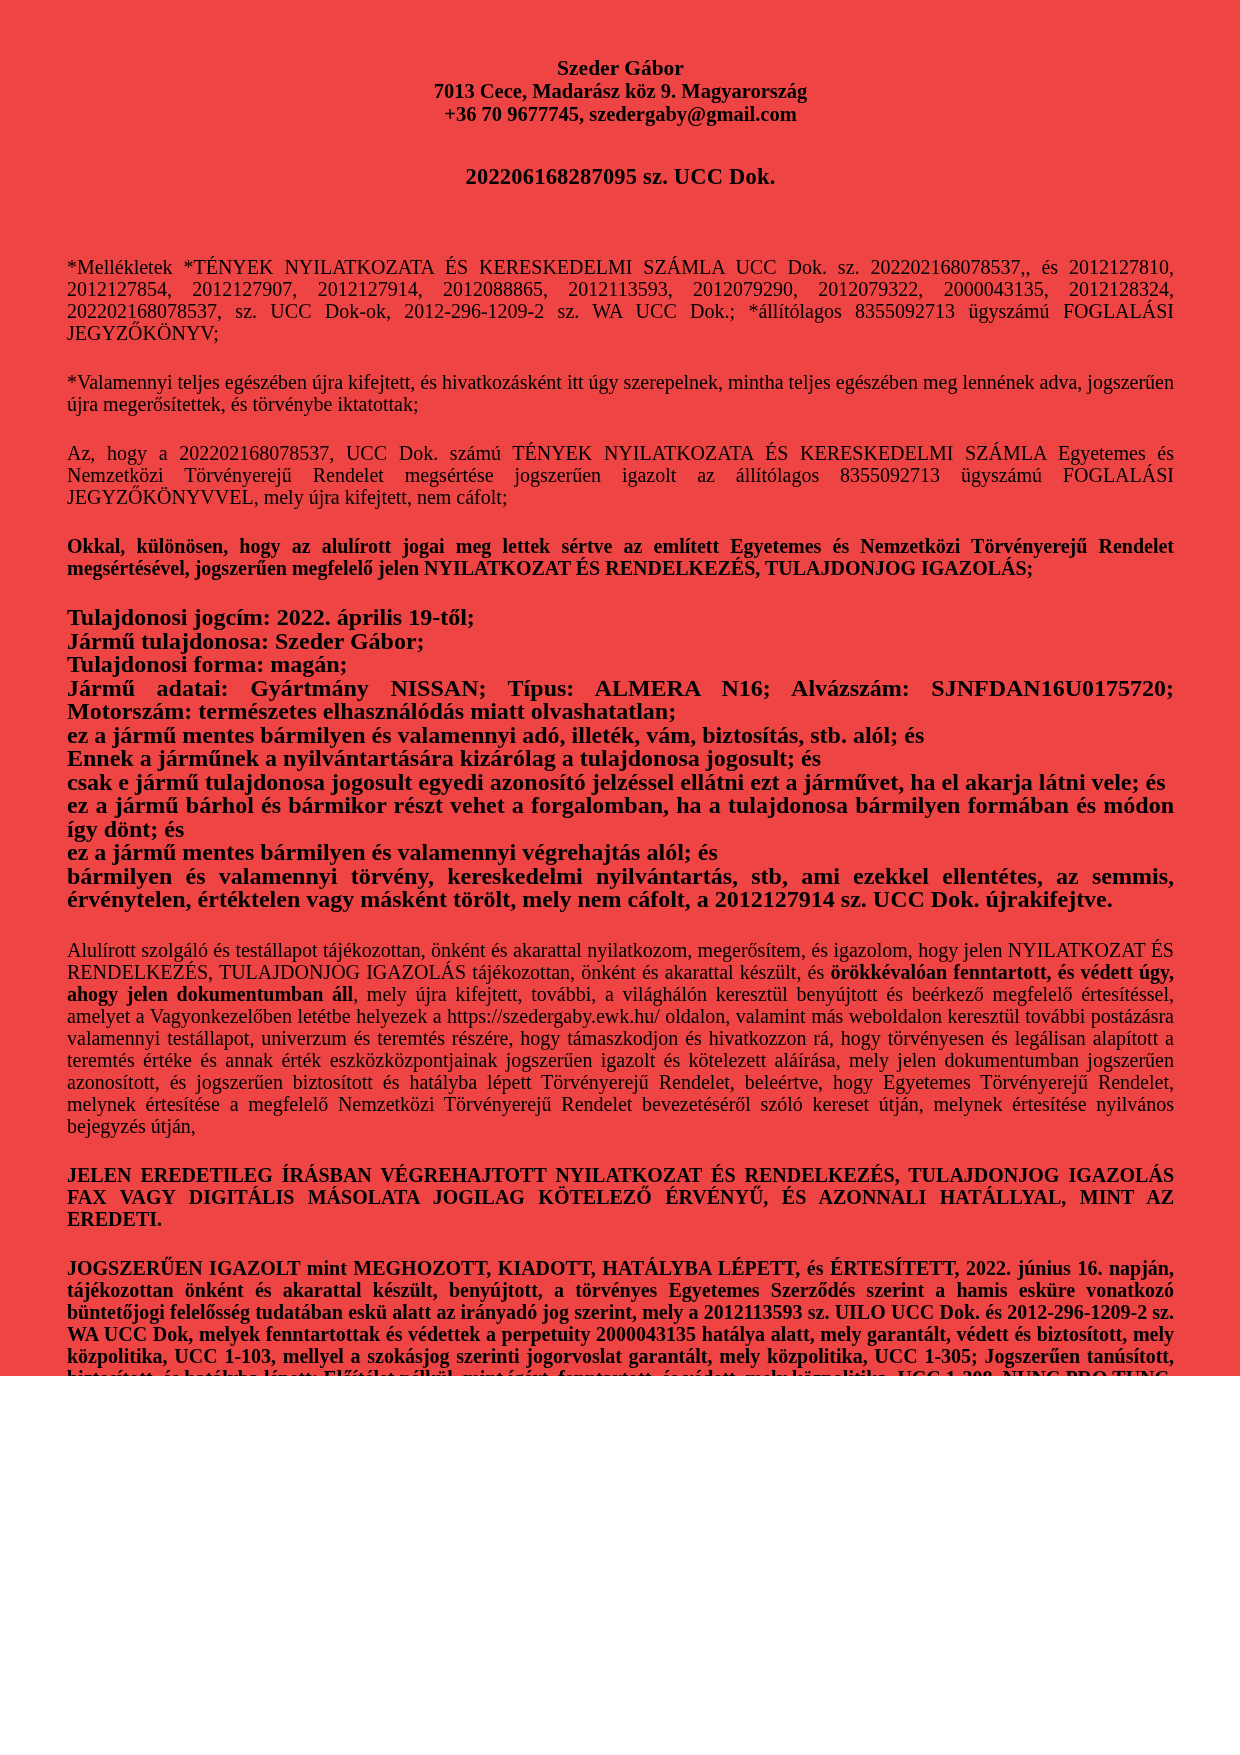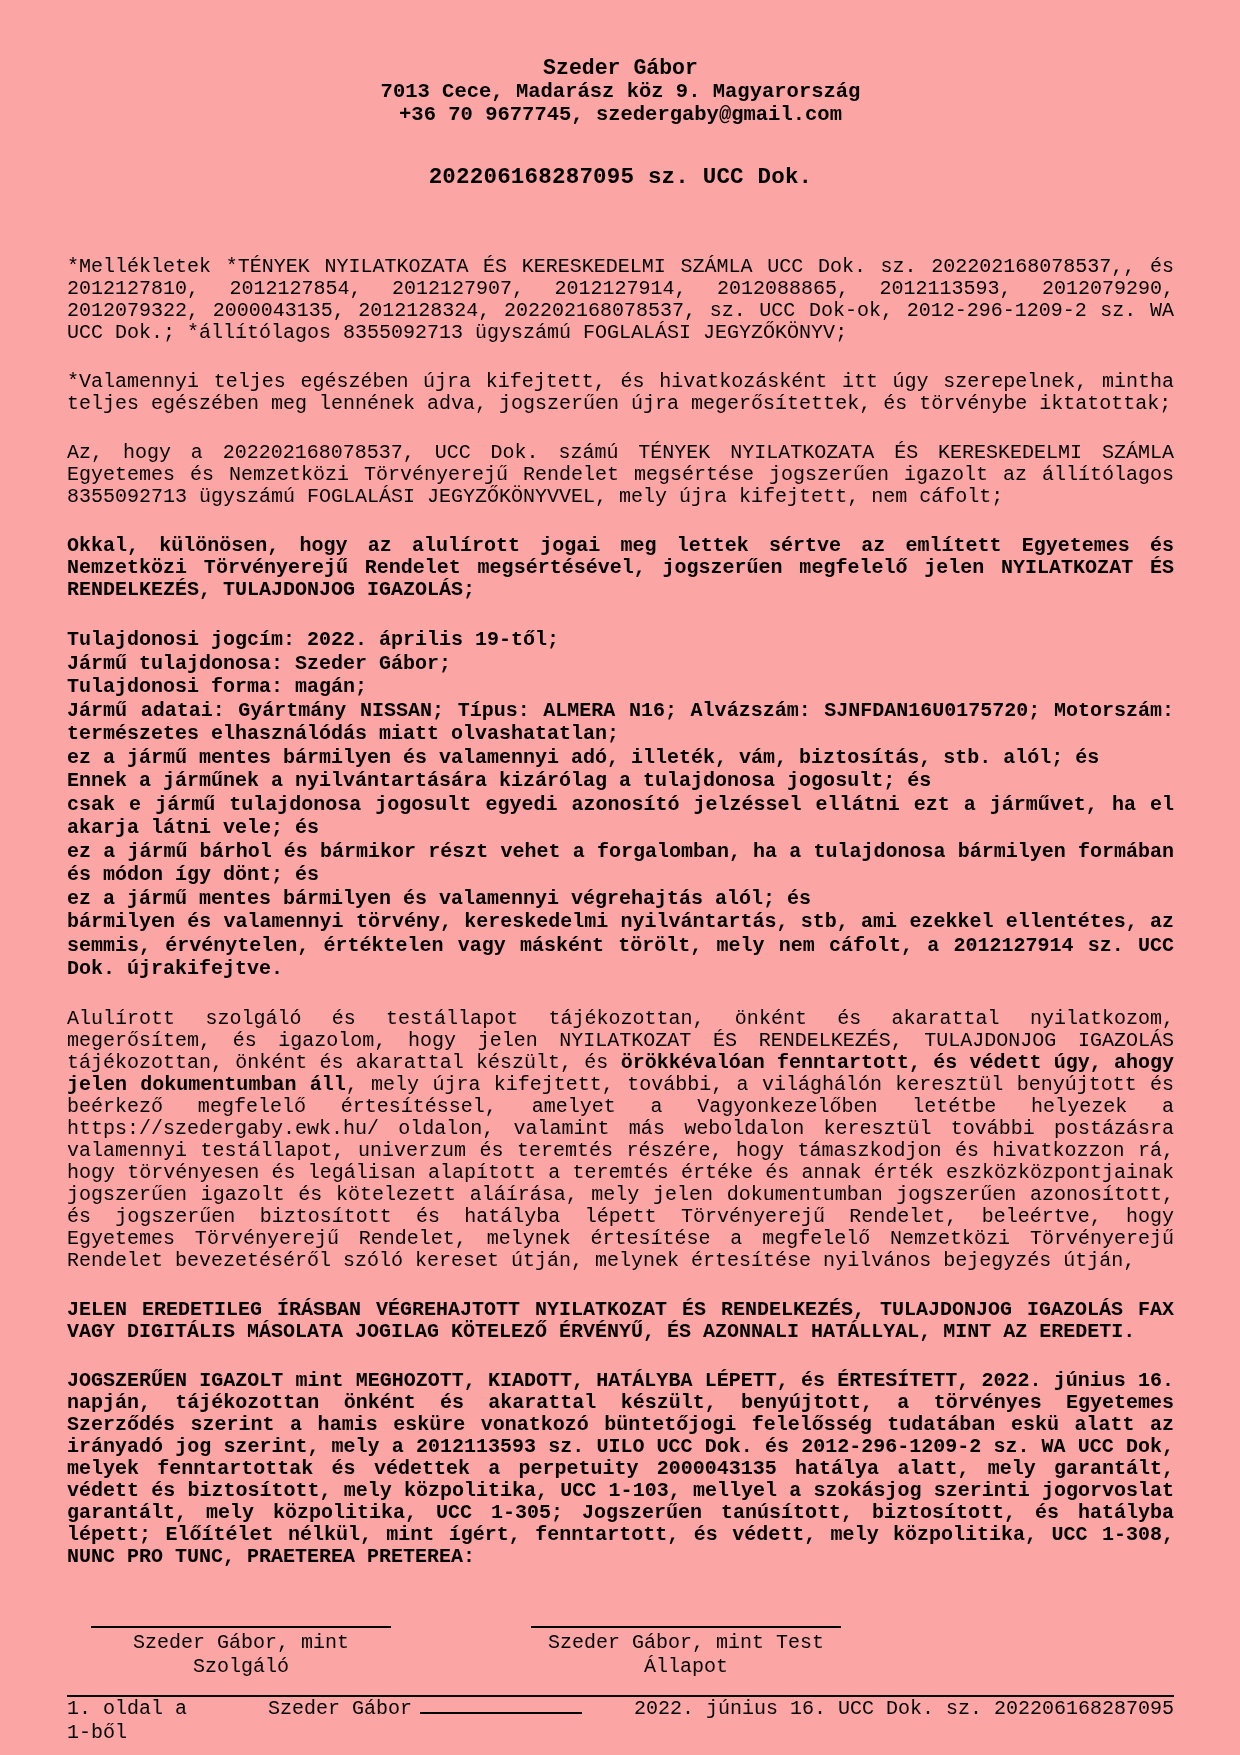--- a/index.html
+++ b/index.html
@@ -1,40 +1,40 @@
 <!DOCTYPE html>
 <html><head>
 <meta charset="utf-8">
 <style>
   html,body { margin:0; padding:0; background:#ffffff; }
   .page {
     position:relative;
-    width:1240px; height:1755px;
-    background:#fca5a5;
+    width:1240px; height:1376px;
+    background:#ef4444;
     color:#000;
-    font-family:Liberation Mono, monospace;
+    font-family:Liberation Serif, serif;
     box-sizing:border-box;
     padding:56px 66px 0 67px;
     overflow:hidden;
   }
   .hdr { text-align:center; font-weight:bold; font-size:20.5px; line-height:23px; }
   .hdr-name { font-size:21.5px; line-height:24px; }
   .title-block {
     text-align:center; font-weight:bold;
     font-size:22.5px; line-height:30px;
     margin:36px 0 64px 0;
     letter-spacing:0.2px;
   }
   .para {
     font-size:20px; line-height:22px;
     text-align:justify;
     margin:0 0 27px 0;
   }
   .b { font-weight:bold; }
-  .ownership { font-weight:bold; font-size:20px; line-height:23.5px; margin:0 0 27px 0; }
+  .ownership { font-weight:bold; font-size:24px; line-height:23.5px; margin:0 0 27px 0; }
   .ownership .jline { text-align:justify; }
   .sig-row {
     display:flex; margin-top:44px;
   }
   .sig-col-left  { width:300px; margin-left:24px; }
   .sig-col-right { width:310px; margin-left:140px; }
   .sig-line { border-bottom:2px solid #000; height:14px; }
   .sig-label { text-align:center; font-size:20px; line-height:24px; padding-top:3px; }
   .footer-sep { border-top:2px solid #000; margin-top:16px; }
   .footer-row {

